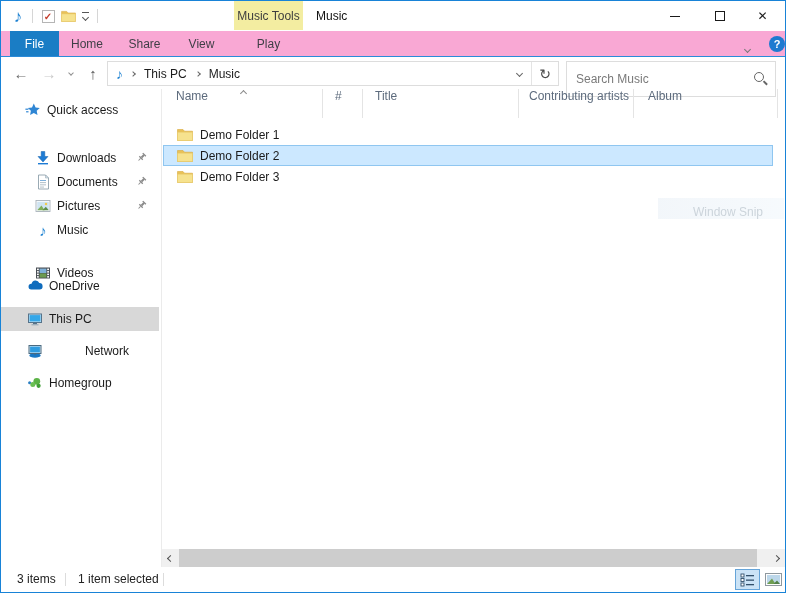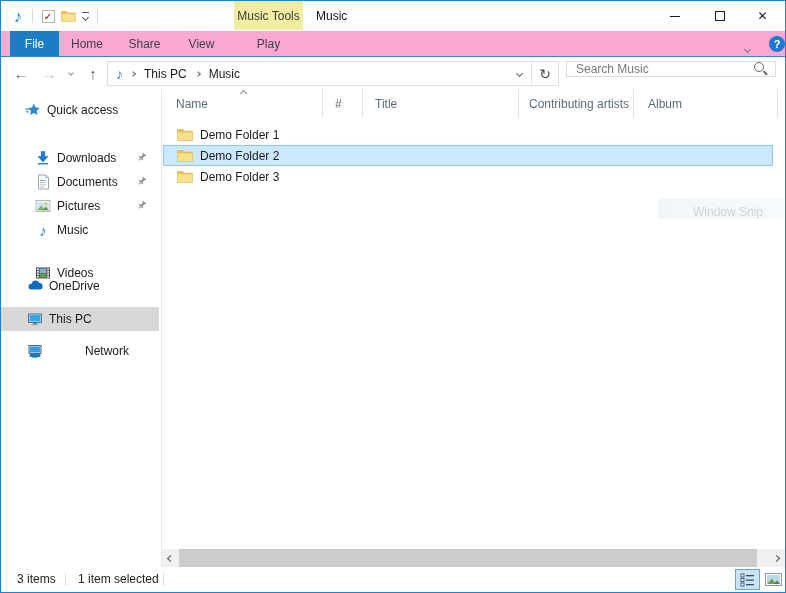--- a/index.html
+++ b/index.html
@@ -40,40 +40,40 @@
   .help-circle { left:768px; top:5px; width:16px; height:16px; border-radius:50%; background:#1e7ad0; color:#fff; font-size:11px; font-weight:bold; display:flex; align-items:center; justify-content:center; }
 
   
   .addressrow { left:0; top:57px; width:784px; height:30px; background:#fff; }
   .navglyph { position:absolute; top:0; height:30px; display:flex; align-items:center; justify-content:center; font-size:15px; }
   .addrbox { left:106px; top:3px; width:452px; height:25px; border:1px solid #ddd; background:#fff; display:flex; align-items:center; }
   .crumb { color:#1b1b1b; padding:0 5px; }
   .addr-right { margin-left:auto; display:flex; align-items:center; height:100%; }
   .addr-divider { width:1px; height:23px; background:#e4e4e4; }
   .refresh-glyph { width:26px; text-align:center; color:#4a4a4a; font-size:14px; }
-  .searchbox { left:565px; top:3px; width:210px; height:16px; border:1px solid #ddd; background:#fff; display:flex; align-items:center; }
+  .searchbox { left:565px; top:3px; width:210px; height:36px; border:1px solid #ddd; background:#fff; display:flex; align-items:center; }
   .searchbox input { flex:1; border:none; outline:none; font-family:"Liberation Sans",sans-serif; font-size:12px; color:#333; padding:0 0 0 9px; background:transparent; }
   .searchbox input::placeholder { color:#7a7a7a; opacity:1; }
   .mag { position:relative; width:20px; height:20px; margin-right:4px; }
   .mag::before { content:""; position:absolute; left:3px; top:3px; width:8px; height:8px; border:1.4px solid #666; border-radius:50%; }
   .mag::after { content:""; position:absolute; left:12px; top:13px; width:5px; height:1.5px; background:#666; transform:rotate(45deg); }
 
   
   .sidebar { left:0; top:88px; width:160px; height:460px; background:#fff; }
   .side-item { position:absolute; left:0; width:158px; height:24px; display:flex; align-items:center; }
   .side-item .icon16 { width:16px; height:16px; flex:none; display:flex; align-items:center; justify-content:center; }
   .side-label { margin-left:6px; white-space:nowrap; }
   .side-item.root { padding-left:26px; }
   .side-item.child { padding-left:34px; }
   .side-item.sel { background:#d8d8d8; }
   .pin { position:absolute; right:12px; top:6px; }
   .vdivider { left:160px; top:88px; width:1px; height:478px; background:#ebebeb; }
 
   
-  .hdr-cell { position:absolute; top:88px; height:29px; display:flex; align-items:center; color:#5d6b7d; border-right:1px solid #e4e4e4; padding-left:12px; }
+  .hdr-cell { position:absolute; top:88px; height:29px; display:flex; align-items:flex-start; color:#5d6b7d; border-right:1px solid #e4e4e4; padding-left:12px; }
   .sort-caret { left:240px; top:90px; color:#8a8a8a; }
   .filerow { position:absolute; left:162px; width:610px; height:21px; display:flex; align-items:center; border:1px solid transparent; }
   .filerow.sel { background:#cce8ff; border-color:#8fc6f0; }
   .filerow .ficon { margin-left:13px; flex:none; display:flex; }
   .filerow .fname { margin-left:7px; }
 
   
   .snip-overlay { left:657px; top:197px; width:126px; height:21px;
     background:linear-gradient(to right, rgba(232,239,246,0.55), rgba(246,250,253,0.95));
     color:#ccd4db; display:flex; align-items:flex-end; justify-content:center; padding-left:14px; }
@@ -308,20 +308,31 @@
         <svg width="16" height="16" viewBox="0 0 16 16">
           <ellipse cx="8" cy="12.4" rx="5.6" ry="2.4" fill="#1a77c4"></ellipse>
           <rect x="7" y="9.8" width="2" height="1.8" fill="#4a6a80"></rect>
           <rect x="2" y="2.5" width="12" height="8" fill="#cfe6f5" stroke="#4a6a80" stroke-width="1"></rect>
           <rect x="3.1" y="3.6" width="9.8" height="5.8" fill="#2f9ce0"></rect>
         </svg>
       </span>
       <span class="side-label">Network</span>
     </div>
 
+    <div class="side-item root" style="top:282px;">
+      <span class="icon16">
+        <svg width="16" height="16" viewBox="0 0 16 16">
+          <circle cx="2.6" cy="7.8" r="1.5" fill="#2a7fc2"></circle>
+          <circle cx="9.8" cy="6.3" r="3.4" fill="#5cb347"></circle>
+          <circle cx="5.8" cy="9.6" r="2.5" fill="#6abf53"></circle>
+          <circle cx="11.6" cy="10.8" r="2.1" fill="#3f9e35"></circle>
+        </svg>
+      </span>
+      <span class="side-label">Homegroup</span>
+    </div>
   </div>
 
   <div class="abs vdivider"></div>
 
   <div class="abs hdr-cell" style="left:162px; width:160px; padding-left:13px;">
     <span>Name</span>
   </div>
   <span class="abs cv cv-up sort-caret" style="width:5px;height:5px;border-color:#8a8a8a;"></span>
   <div class="abs hdr-cell" style="left:322px; width:40px;">
     <span>#</span>

